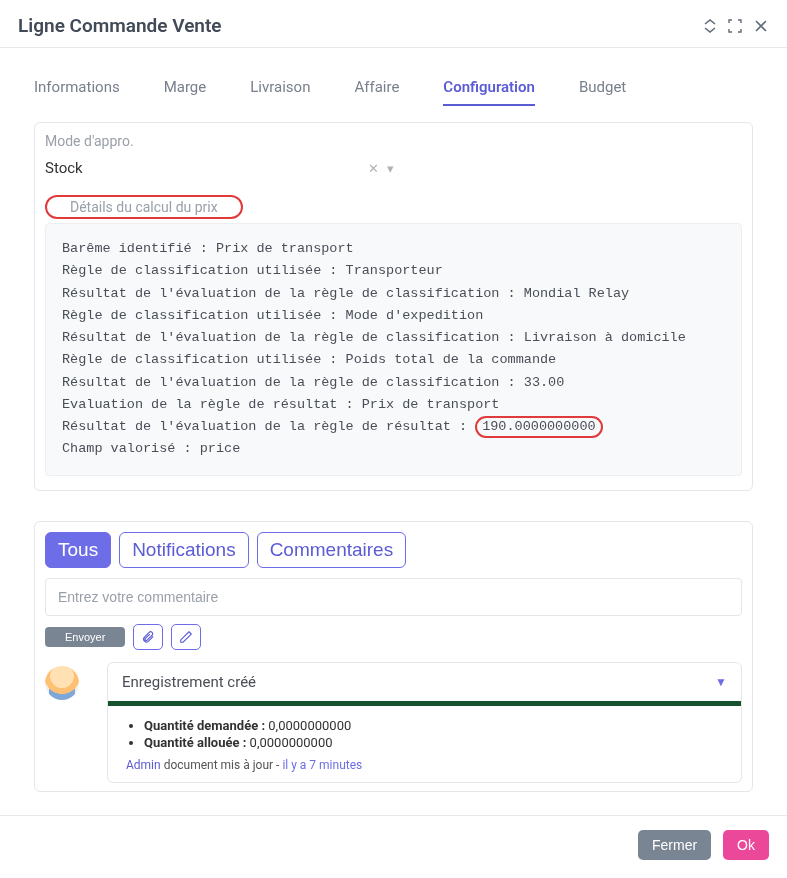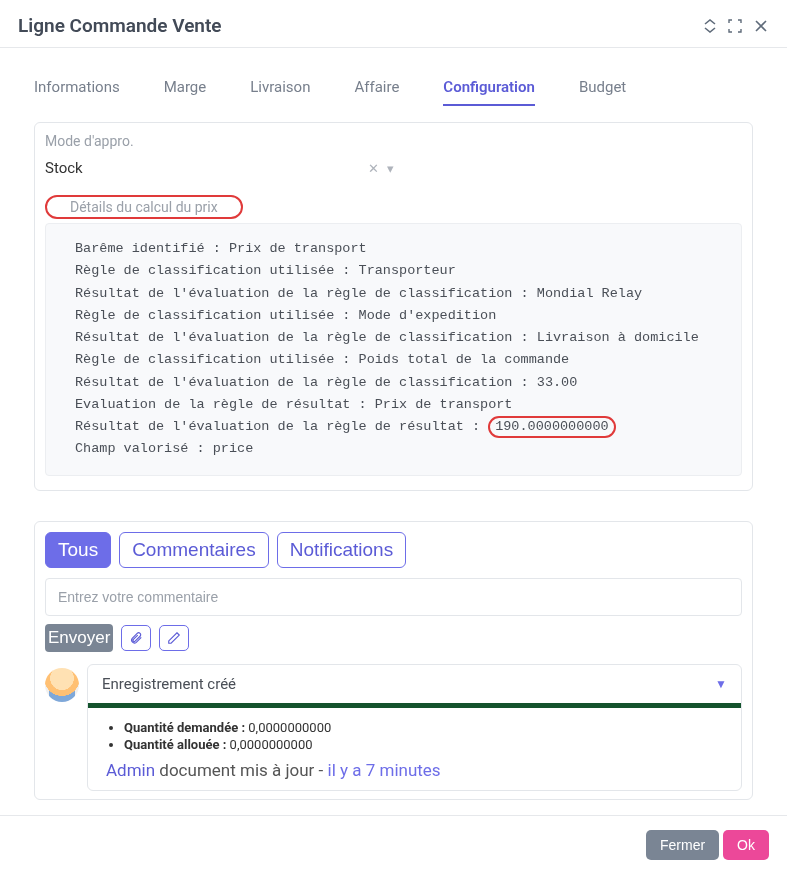--- a/index.html
+++ b/index.html
@@ -88,21 +88,21 @@
     margin: 14px 0 4px 0;
     display: inline-block;
     padding: 2px 23px;
     border: 2.5px solid #e03a3a;
     border-radius: 12px;
   }
   .code-block {
     background: #f8f9fb;
     border: 1px solid #eceef1;
     border-radius: 4px;
-    padding: 14px 29px;
+    padding: 14px 16px;
     font-family: ui-monospace, SFMono-Regular, Menlo, Monaco, Consolas, "Courier New", monospace;
     font-size: 13.5px;
     line-height: 1.65;
     color: #4a4f57;
     white-space: pre-wrap;
   }
   .hl {
     border: 2.5px solid #e03a3a;
     border-radius: 11px;
     padding: 0 5px;
@@ -131,38 +131,38 @@
     border: 1px solid #e3e6ea;
     border-radius: 4px;
     padding: 10px 12px;
     font-size: 14px;
     color:#333;
     margin-bottom: 8px;
   }
   .comment-input::placeholder { color:#9aa0a9; }
   .action-row { display:flex; gap:8px; align-items:center; margin-bottom: 12px;}
   .btn-small {
-    font-size:17px;
+    font-size:11px;
     background:#7a8594;
     color:#fff;
     border:none;
     border-radius:4px;
-    padding:4px 3px;
+    padding:4px 20px;
     cursor:pointer;
   }
   .icon-btn {
     width:30px; height:26px;
     border:1px solid #6d6de8;
     border-radius:5px;
     background:#fff;
     display:inline-flex; align-items:center; justify-content:center;
     color:#5b5bd6; cursor:pointer;
     font-size:14px;
   }
-  .entry-row { display:flex; gap:8px; align-items:flex-start;}
+  .entry-row { display:flex; gap:28px; align-items:flex-start;}
   .avatar {
     width:34px; height:34px; border-radius:50%;
     background: radial-gradient(circle at 50% 30%, #ffe1b3 0 40%, #ffc073 41% 60%, transparent 61%),
                 radial-gradient(ellipse at 50% 85%, #7fa8d9 0 55%, transparent 56%);
     background-color:#f0f0f0;
     flex-shrink:0;
     margin-top:4px;
   }
   .entry-card {
     flex:1;
@@ -179,27 +179,27 @@
   }
   .entry-header .caret { color:#6d6de8; font-size:12px;}
   .entry-body {
     border-top:5px solid #14532d;
     padding:10px 18px;
     font-size:13px;
     color:#333;
   }
   .entry-body ul { list-style: disc; padding-left: 18px; margin-bottom:8px;}
   .entry-body li { margin:2px 0; }
-  .entry-meta { font-size:17px; color:#555; }
+  .entry-meta { font-size:12px; color:#555; }
   .entry-meta .user { color:#5b5bd6; }
   .entry-meta .time { color:#6d6de8; }
   .footer {
     display:flex;
     justify-content:flex-end;
-    gap:4px;
+    gap:12px;
     padding: 14px 18px 18px 0;
     border-top:1px solid #e6e8eb;
   }
   .btn-footer {
     font-size:14px;
     border:none;
     border-radius:5px;
     padding:7px 14px;
     cursor:pointer;
   }
@@ -263,22 +263,22 @@
 <span>Règle de classification utilisée : Poids total de la commande</span>
 <span>Résultat de l'évaluation de la règle de classification : 33.00</span>
 <span>Evaluation de la règle de résultat : Prix de transport</span>
 <span>Résultat de l'évaluation de la règle de résultat : </span><span class="hl">190.0000000000</span>
 <span>Champ valorisé : price</span></div>
     </div>
 
     <div class="chat-panel">
       <div class="pill-row">
         <button class="pill active">Tous</button>
+        <button class="pill">Notifications</button>
         <button class="pill">Commentaires</button>
-        <button class="pill">Notifications</button>
       </div>
       <input class="comment-input" placeholder="Entrez votre commentaire" style="">
       <div class="action-row">
         <button class="btn-small">Envoyer</button>
         <span class="icon-btn">
           <svg width="14" height="14" viewBox="0 0 24 24" fill="none" stroke="currentColor" stroke-width="2">
               <path d="M21 11l-8.5 8.5a5 5 0 01-7-7L14 4a3.5 3.5 0 015 5l-8.5 8.5a2 2 0 01-3-3L15 7"></path>
             </svg>
         </span>
         <span class="icon-btn">

